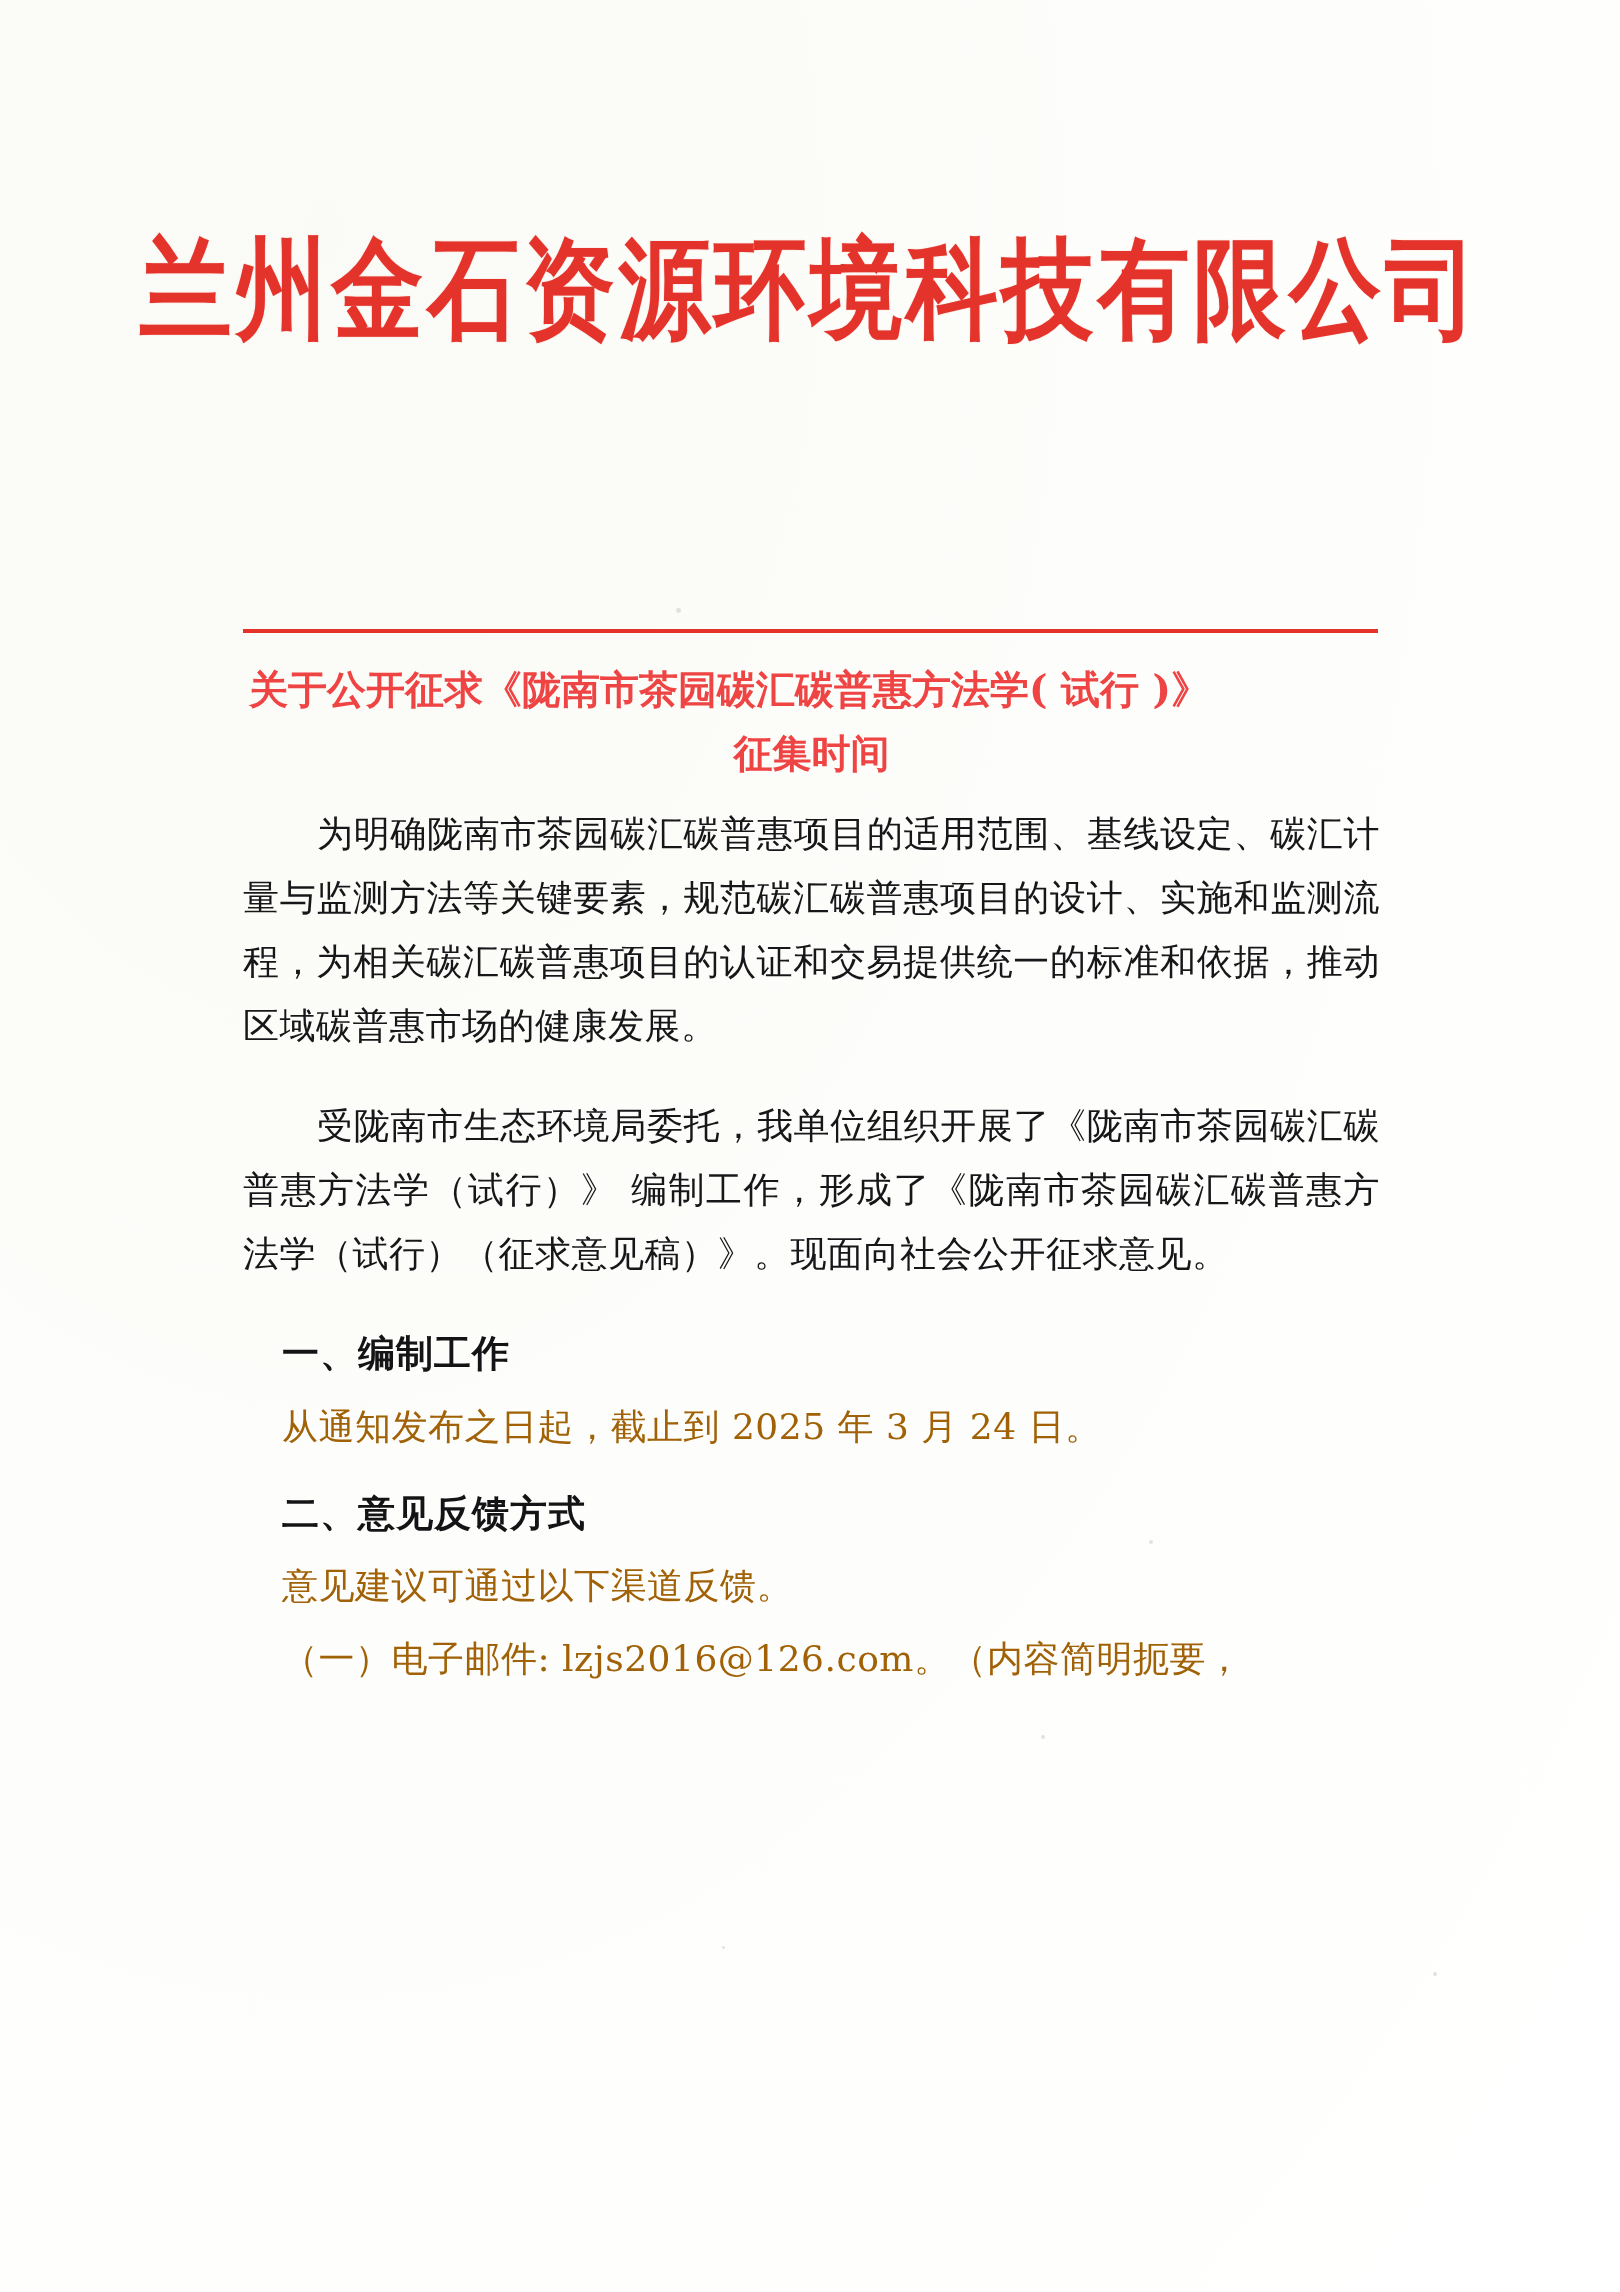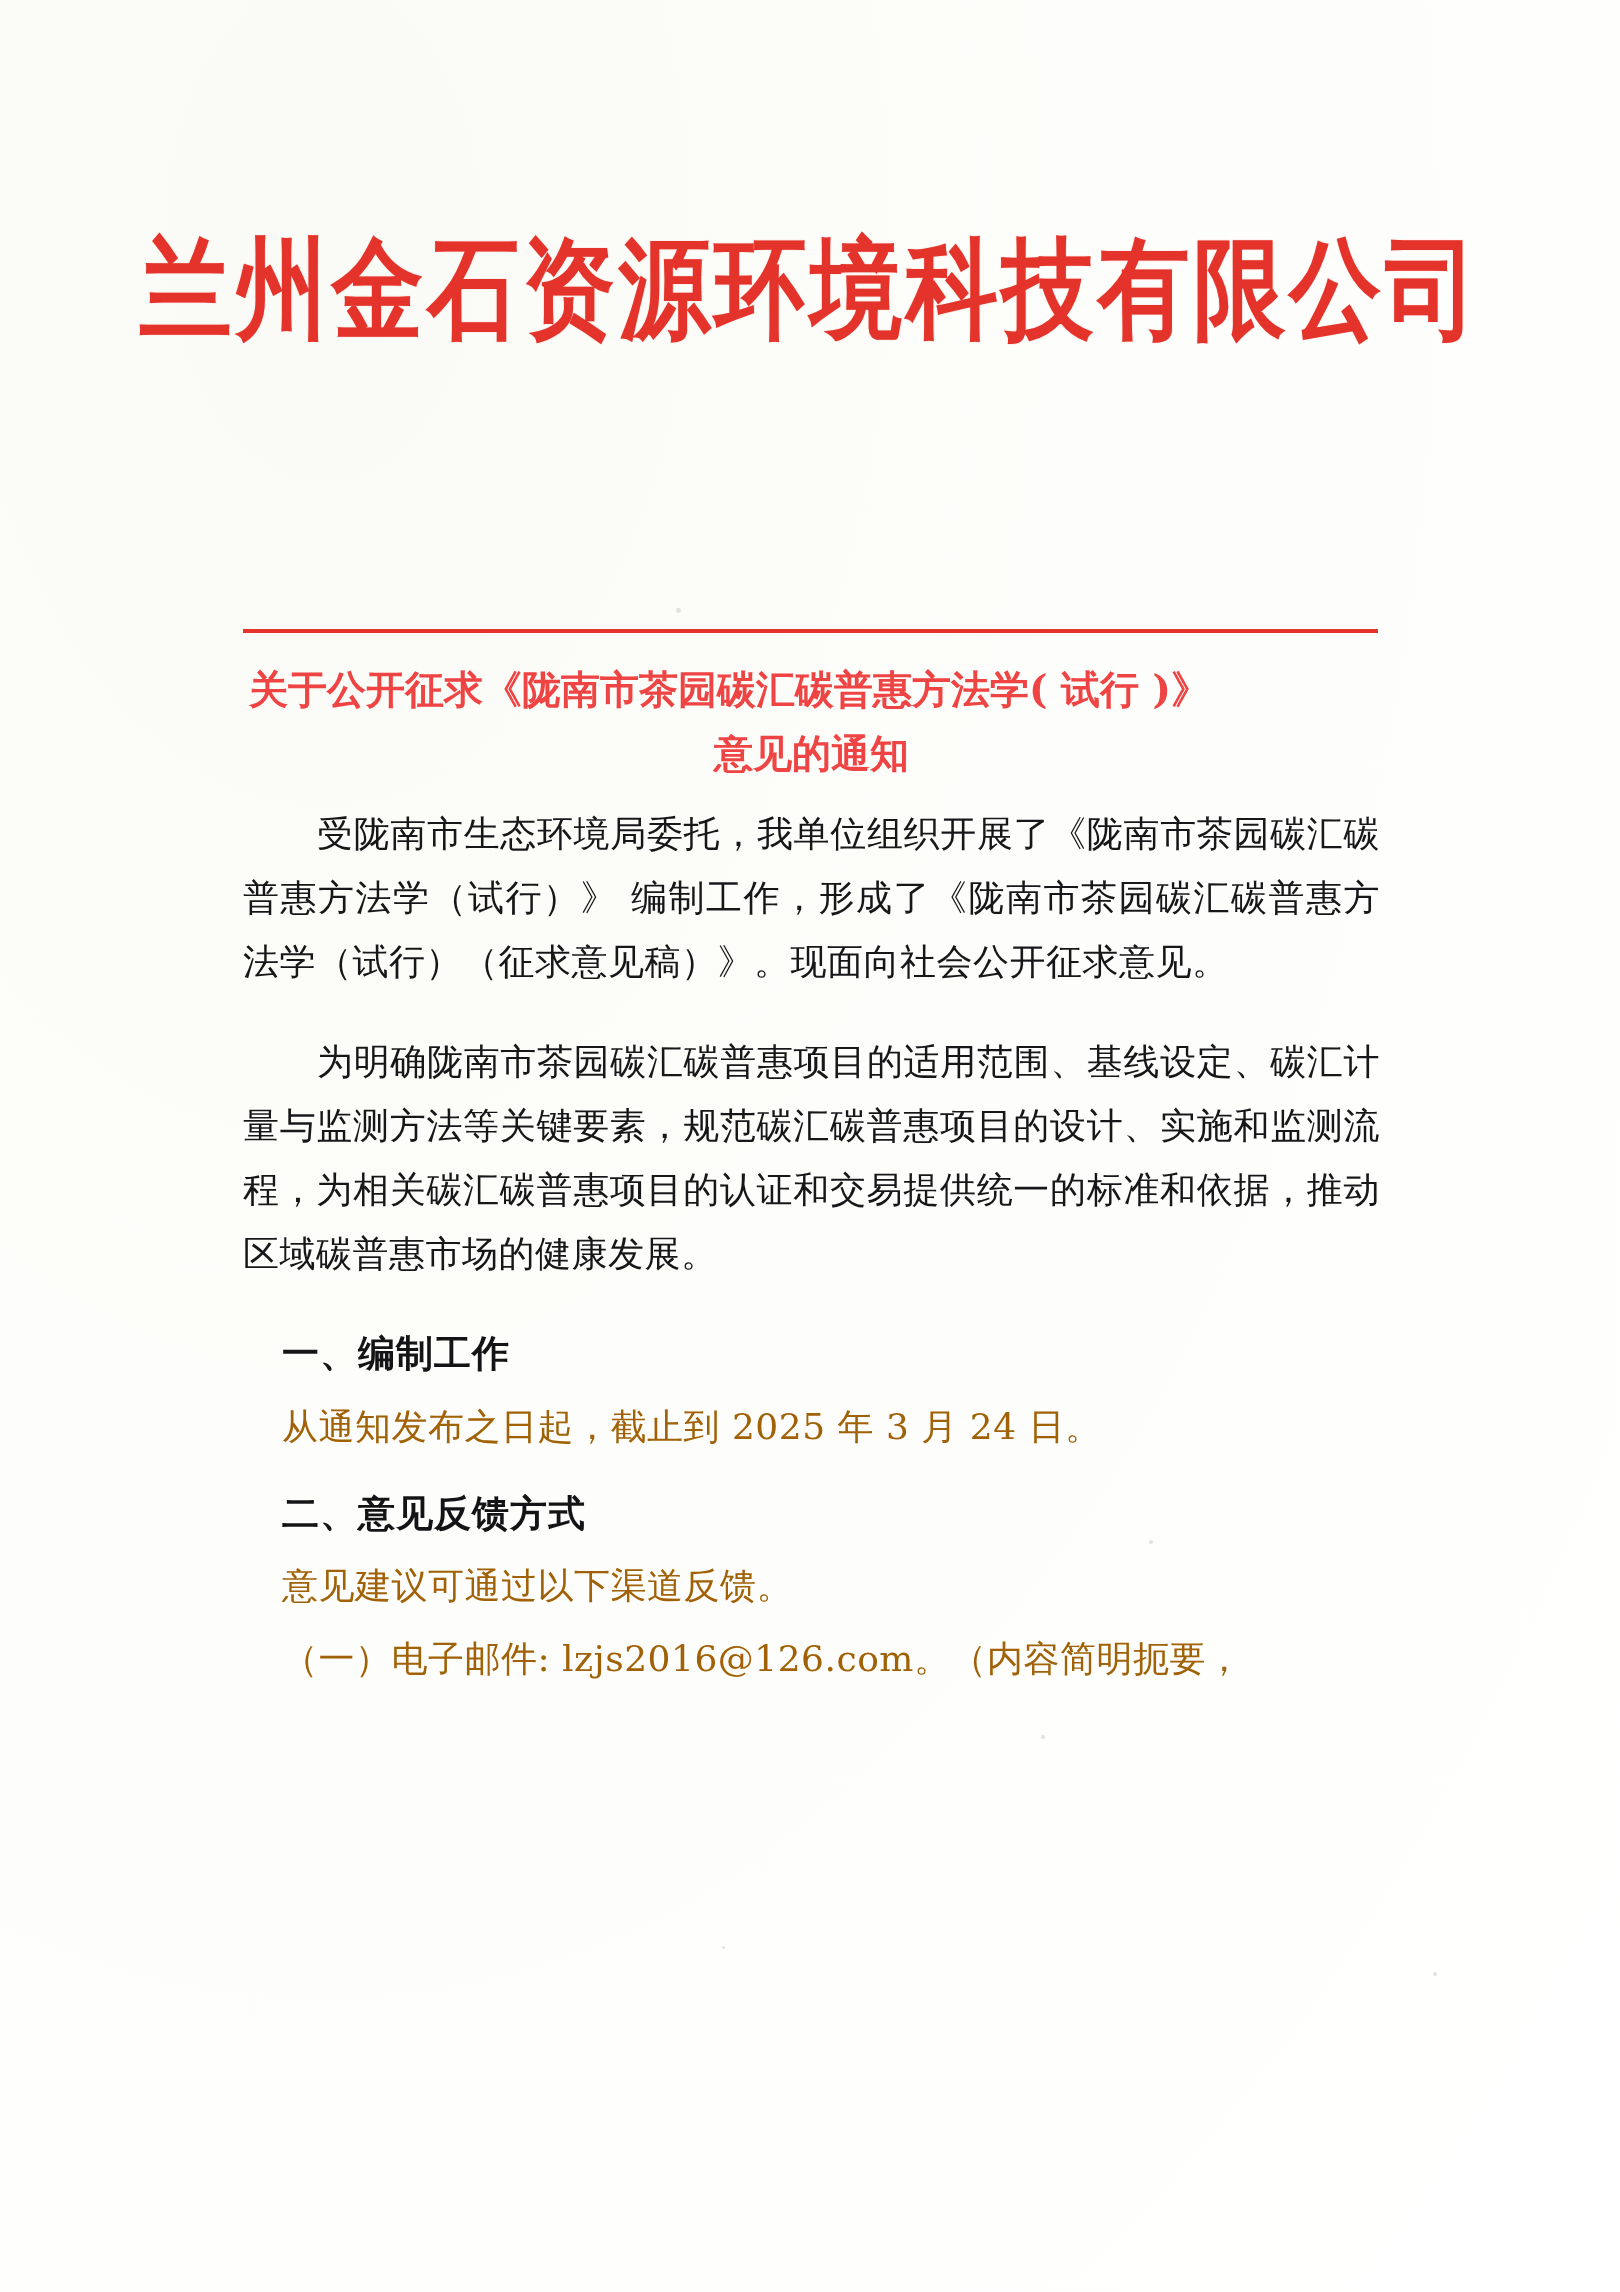--- a/index.html
+++ b/index.html
@@ -127,25 +127,25 @@
   <div class="letterhead">
     <div class="letterhead-title">兰州金石资源环境科技有限公司</div>
   </div>
 
   <div class="rule"></div>
 
   <div class="body-area">
 
     <div class="doc-title">
       <span class="line1">关于公开征求《陇南市茶园碳汇碳普惠方法学( 试行 )》</span>
-      <span class="line2">意见的通知</span>
+      <span class="line2">征集时间</span>
     </div>
 
+    <p class="para">为明确陇南市茶园碳汇碳普惠项目的适用范围、基线设定、碳汇计量与监测方法等关键要素，规范碳汇碳普惠项目的设计、实施和监测流程，为相关碳汇碳普惠项目的认证和交易提供统一的标准和依据，推动区域碳普惠市场的健康发展。</p>
     <p class="para">受陇南市生态环境局委托，我单位组织开展了《陇南市茶园碳汇碳普惠方法学（试行）》 编制工作，形成了《陇南市茶园碳汇碳普惠方法学（试行）（征求意见稿）》。现面向社会公开征求意见。</p>
-    <p class="para">为明确陇南市茶园碳汇碳普惠项目的适用范围、基线设定、碳汇计量与监测方法等关键要素，规范碳汇碳普惠项目的设计、实施和监测流程，为相关碳汇碳普惠项目的认证和交易提供统一的标准和依据，推动区域碳普惠市场的健康发展。</p>
 
     <div class="section-head">一、编制工作</div>
     <div class="plain">从通知发布之日起，截止到 2025 年 3 月 24 日。</div>
 
     <div class="section-head">二、意见反馈方式</div>
     <div class="plain">意见建议可通过以下渠道反馈。</div>
 
     <div class="plain mail">（一）电子邮件: lzjs2016@126.com。（内容简明扼要，</div>
   </div>
 

